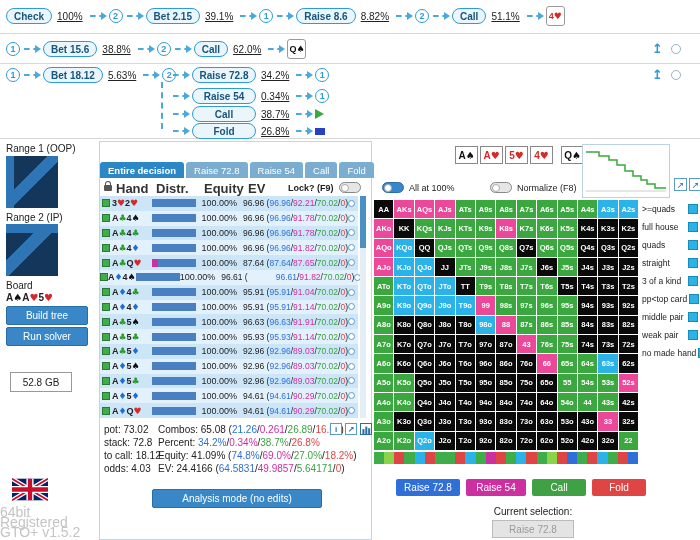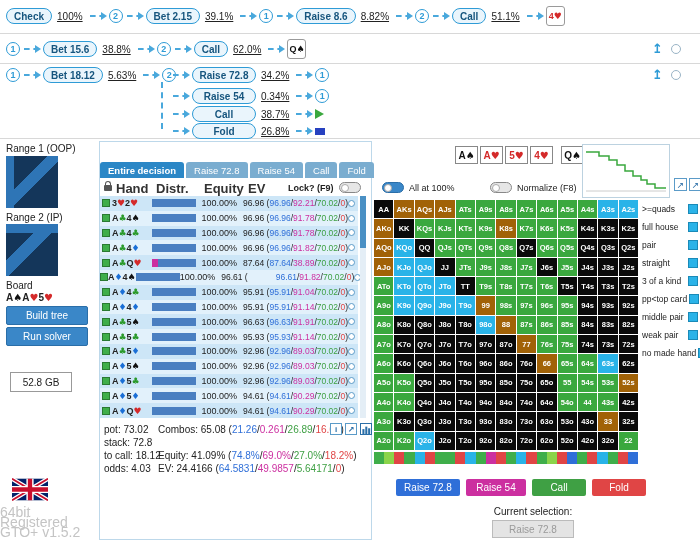--- a/index.html
+++ b/index.html
@@ -97,21 +97,21 @@
   #graphbox{position:absolute;left:582px;top:144px;width:86px;height:52px;border:1px solid #bcd2e0;background:#fff;}
   .popout{position:absolute;width:13px;height:13px;border:1px solid #5b9bc8;color:#2b6fa8;font-size:9px;
        display:flex;align-items:center;justify-content:center;background:#fff;box-sizing:border-box;}
   .legend-item{position:absolute;left:642px;width:56px;font-size:8.5px;color:#222;display:flex;
        justify-content:space-between;align-items:center;white-space:nowrap;}
   .legend-box{width:8px;height:8px;background:#2bb3e8;border:1px solid #1a8ab8;flex:none;margin-left:2px;}
 
   #matrix{position:absolute;left:374px;top:200px;display:grid;grid-template-columns:repeat(13,19.4px);
        grid-auto-rows:18.3px;gap:1px;background:#fff;}
   .mcell{display:flex;align-items:center;justify-content:center;color:#fff;font-size:7.5px;font-weight:bold;overflow:hidden;}
-  .mk{background:#0a0a0a;} .mg{background:#3aa83e;} .mr{background:#a16207;} .mc{background:#29b3e8;}
+  .mk{background:#0a0a0a;} .mg{background:#3aa83e;} .mr{background:#ec4899;} .mc{background:#29b3e8;}
 
   #strip{position:absolute;left:374px;top:452px;width:264px;height:12px;display:flex;}
   .strip-seg{flex:1;height:100%;}
   .action-btn{position:absolute;top:479px;height:17px;color:#fff;font-size:10px;display:flex;
        align-items:center;justify-content:center;border-radius:2px;}
   #cursel-label{position:absolute;left:468px;top:506px;width:130px;text-align:center;font-size:10px;color:#222;}
   #cursel-btn{position:absolute;left:492px;top:520px;width:80px;height:16px;display:flex;align-items:center;
        justify-content:center;font-size:10px;}
   .suitspan{font-family:"DejaVu Sans",sans-serif;}
 </style>
@@ -331,21 +331,21 @@
           <span class="rowsq"></span>
         </span>
         <span class="cards"><span>A</span><span class="suitspan" style="color: rgb(42, 154, 42);">♣</span><span>Q</span><span class="suitspan" style="color: rgb(212, 42, 42);">♥</span></span>
         <span class="barcol">
           <span class="bar">
             <span class="barseg-m" style="width: 14%;"></span>
             <span class="barseg-b" style="flex: 1 1 0%;"></span>
           </span>
         </span>
         <span class="eqcol">100.00%</span>
-        <span class="evcol"><span>87.64 (</span><span style="color: rgb(47, 111, 216);">87.64</span><span>/</span><span style="color: rgb(204, 47, 160);">38.89</span><span>/</span><span style="color: rgb(63, 160, 68);">70.02</span><span>/</span><span style="color: rgb(224, 69, 69);">0</span><span>)</span></span>
+        <span class="evcol"><span>87.64 (</span><span style="color: rgb(47, 111, 216);">87.64</span><span>/</span><span style="color: rgb(204, 47, 160);">87.65</span><span>/</span><span style="color: rgb(63, 160, 68);">70.02</span><span>/</span><span style="color: rgb(224, 69, 69);">0</span><span>)</span></span>
         <span class="rowcirc"></span>
       </div>
       <div class="trow">
         <span class="lockcol">
           <span class="rowsq"></span>
         </span>
         <span class="cards"><span>A</span><span class="suitspan" style="color: rgb(27, 111, 214);">♦</span><span>4</span><span class="suitspan" style="color: rgb(17, 17, 17);">♠</span></span>
         <span class="barcol">
           <span class="bar">
             <span class="barseg-b" style="flex: 1 1 0%;"></span>
@@ -485,35 +485,37 @@
   <div id="tscroll">
       <div class="thumbbar"></div>
     </div>
 
   <div class="stat-line" style="left:104px;top:424px"><span>pot:</span> <span>73.02</span></div>
   <div class="stat-line" style="left:104px;top:437px"><span>stack:</span> <span>72.8</span></div>
   <div class="stat-line" style="left:104px;top:450px"><span>to call:</span> <span>18.12</span></div>
   <div class="stat-line" style="left:104px;top:463px"><span>odds:</span> <span>4.03</span></div>
 
   <div class="stat-line" style="left:158px;top:424px"><span>Combos:</span> <span>65.08</span> <span id="combos-parts"><span>(</span><span style="color: rgb(47, 111, 216);">21.26</span><span>/</span><span style="color: rgb(204, 47, 160);">0.261</span><span>/</span><span style="color: rgb(63, 160, 68);">26.89</span><span>/</span><span style="color: rgb(224, 69, 69);">16.67</span><span>)</span></span></div>
+  <div class="stat-line" style="left:158px;top:437px"><span>Percent:</span> <span id="percent-parts"><span style="color: rgb(47, 111, 216);">34.2%</span><span>/</span><span style="color: rgb(204, 47, 160);">0.34%</span><span>/</span><span style="color: rgb(63, 160, 68);">38.7%</span><span>/</span><span style="color: rgb(224, 69, 69);">26.8%</span></span></div>
   <div class="stat-line" style="left:158px;top:450px"><span>Equity:</span> <span>41.09%</span> <span id="equity-parts"><span>(</span><span style="color: rgb(47, 111, 216);">74.8%</span><span>/</span><span style="color: rgb(204, 47, 160);">69.0%</span><span>/</span><span style="color: rgb(63, 160, 68);">27.0%</span><span>/</span><span style="color: rgb(224, 69, 69);">18.2%</span><span>)</span></span></div>
   <div class="stat-line" style="left:158px;top:463px"><span>EV:</span> <span>24.4166</span> <span id="ev-parts"><span>(</span><span style="color: rgb(47, 111, 216);">64.5831</span><span>/</span><span style="color: rgb(204, 47, 160);">49.9857</span><span>/</span><span style="color: rgb(63, 160, 68);">5.64171</span><span>/</span><span style="color: rgb(224, 69, 69);">0</span><span>)</span></span></div>
 
   <div class="stat-line" style="left:330px;top:423px;display:flex;gap:3px">
     <span class="iconbox">i</span>
     <span class="iconbox">↗</span>
     <span class="iconbox" style="border-color:#2b6fa8">
       <svg width="9" height="9" viewBox="0 0 11 11">
           <rect x="0.5" y="5" width="2.5" height="6" fill="#2b6fa8"></rect>
           <rect x="4" y="2" width="2.5" height="9" fill="#2b6fa8"></rect>
           <rect x="7.5" y="4" width="2.5" height="7" fill="#2b6fa8"></rect>
         </svg>
     </span>
   </div>
 
+  <div class="panel-btn btn-enabled" style="top:489px">Analysis mode (no edits)</div>
 
   <div id="filters">
       <div class="fcard" style="color: rgb(17, 17, 17);">
         <span>A</span>
         <span class="suitspan">♠</span>
       </div>
       <div class="fcard" style="color: rgb(212, 42, 42);">
         <span>A</span>
         <span class="suitspan">♥</span>
       </div>
@@ -541,21 +543,21 @@
   <div id="legend">
       <div class="legend-item" style="top: 204px;">
         <span>&gt;=quads</span>
         <span class="legend-box"></span>
       </div>
       <div class="legend-item" style="top: 222px;">
         <span>full house</span>
         <span class="legend-box"></span>
       </div>
       <div class="legend-item" style="top: 240px;">
-        <span>pair</span>
+        <span>quads</span>
         <span class="legend-box"></span>
       </div>
       <div class="legend-item" style="top: 258px;">
         <span>straight</span>
         <span class="legend-box"></span>
       </div>
       <div class="legend-item" style="top: 276px;">
         <span>3 of a kind</span>
         <span class="legend-box"></span>
       </div>
@@ -669,21 +671,21 @@
       <div class="mcell mk">84s</div>
       <div class="mcell mk">83s</div>
       <div class="mcell mk">82s</div>
       <div class="mcell mg">A7o</div>
       <div class="mcell mk">K7o</div>
       <div class="mcell mk">Q7o</div>
       <div class="mcell mk">J7o</div>
       <div class="mcell mk">T7o</div>
       <div class="mcell mk">97o</div>
       <div class="mcell mk">87o</div>
-      <div class="mcell mr">77</div>
+      <div class="mcell mr">43</div>
       <div class="mcell mg">76s</div>
       <div class="mcell mg">75s</div>
       <div class="mcell mk">74s</div>
       <div class="mcell mk">73s</div>
       <div class="mcell mk">72s</div>
       <div class="mcell mg">A6o</div>
       <div class="mcell mk">K6o</div>
       <div class="mcell mk">Q6o</div>
       <div class="mcell mk">J6o</div>
       <div class="mcell mk">T6o</div>

